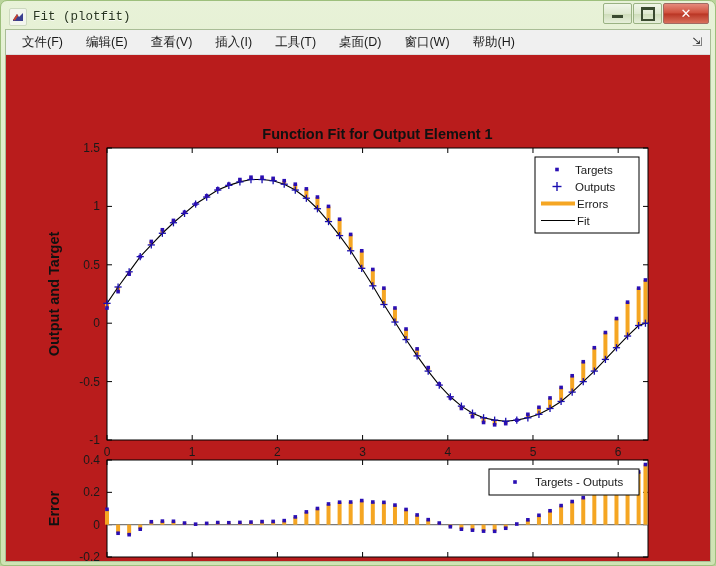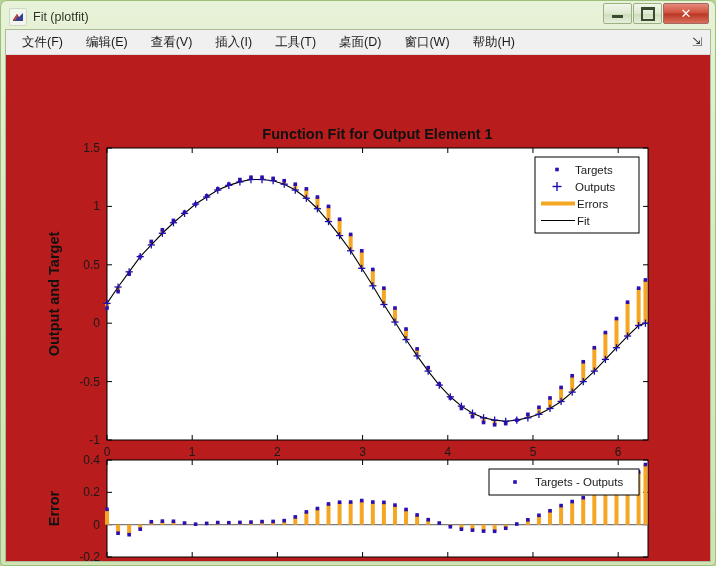--- a/index.html
+++ b/index.html
@@ -25,20 +25,21 @@
   #title-icon{
     width:16px;height:16px;margin-left:4px;margin-right:6px;
     background:#f3f6ee;border:1px solid #cdd9c0;border-radius:2px;
     display:flex;align-items:center;justify-content:center;
     flex:0 0 auto;
   }
   #title-icon svg{display:block;}
   #title-text{
     font-size:12.5px;color:#26351d;white-space:nowrap;
     text-shadow:0 1px 0 rgba(255,255,255,.7);
+    font-family:Liberation Mono, monospace;
   }
   #winbtns{
     position:absolute;right:2px;top:-1px;display:flex;
   }
   .wbtn{
     width:27px;height:19px;margin-left:1px;
     border:1px solid #9ab283;border-radius:2px;
     background:linear-gradient(180deg,#f1f6e9 0%,#dfe9d1 50%,#cddcb9 51%,#e6efda 100%);
     display:flex;align-items:center;justify-content:center;
     color:#2c3a22;font-size:11px;line-height:1;

